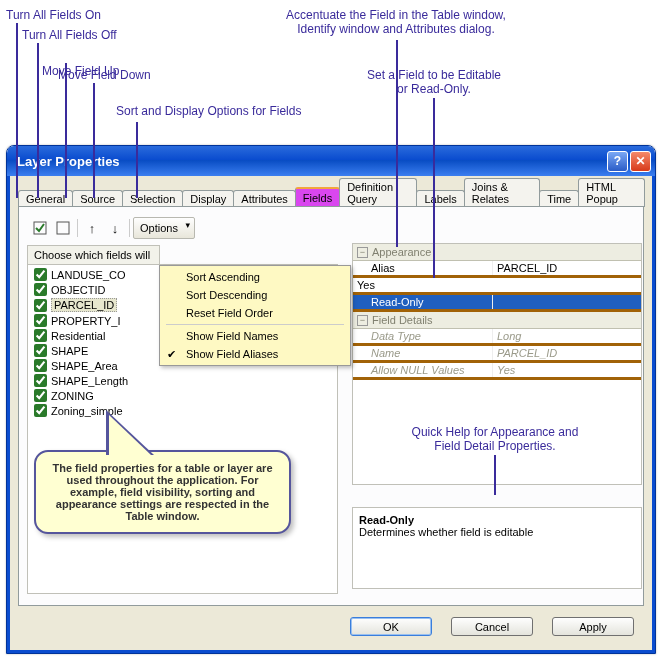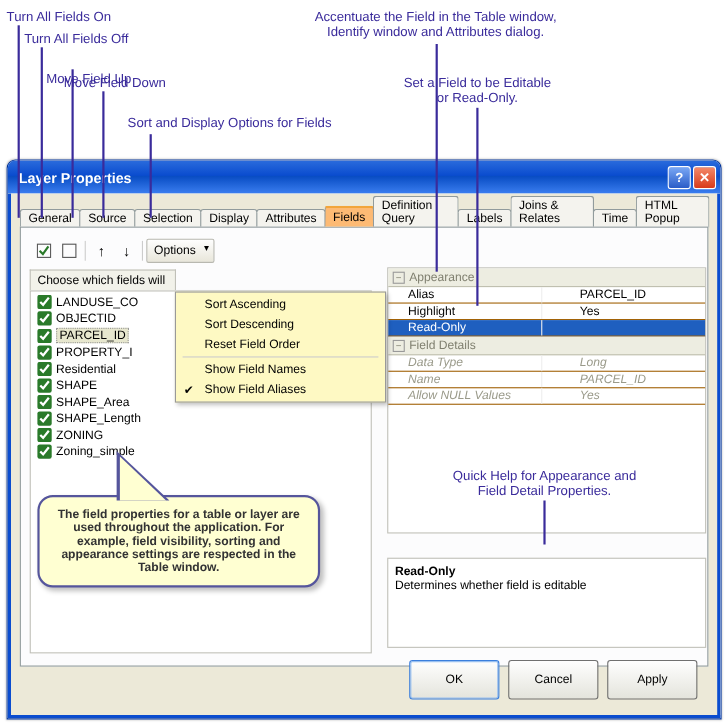--- a/index.html
+++ b/index.html
@@ -35,21 +35,21 @@
     padding: 8px;
   }
 
   
   .tabstrip { display: flex; align-items: flex-end; height: 22px; margin-bottom: 0; }
   .tab {
     border: 1px solid #919b9c; border-bottom: none; background: #f4f3ee;
     padding: 2px 7px; font-size: 11px; margin-right: -1px; border-radius: 3px 3px 0 0;
     cursor: pointer; position: relative; top: 1px;
   }
-  .tab.active { background: #fdba74; border-top: 2px solid #f2a53b; padding-top: 3px; z-index: 2; top: 0; }
+  .tab.active { background: #d946ef; border-top: 2px solid #f2a53b; padding-top: 3px; z-index: 2; top: 0; }
   .tabpanel {
     border: 1px solid #919b9c; background: #fcfcfd; height: 400px; position: relative; padding: 8px;
   }
 
   
   .toolbar { display: flex; align-items: center; gap: 1px; padding: 2px; }
   .tbtn {
     width: 22px; height: 22px; border: 1px solid transparent; display: flex; align-items: center; justify-content: center;
     font-size: 13px; cursor: pointer; background: transparent;
   }
@@ -84,21 +84,21 @@
   
   .propgrid {
     position: absolute; left: 333px; top: 36px; width: 290px; height: 242px;
     border: 1px solid #c0c0b8; background: #fff; font-size: 11px;
   }
   .pg-cat {
     background: #edede1; border-bottom: 1px solid #c0c0b0; padding: 2px 4px; color: #808070;
     display: flex; align-items: center; gap: 4px;
   }
   .pg-cat .exp { width: 11px; height: 11px; border: 1px solid #999; font-size: 9px; text-align: center; line-height: 9px; }
-  .pg-row { display: flex; border-bottom: 1px solid #a16207; gap: 30px; }
+  .pg-row { display: flex; border-bottom: 3px solid #a16207; }
   .pg-k { width: 140px; padding: 1px 4px 1px 18px; border-right: 1px solid #eee; }
   .pg-v { flex: 1; padding: 1px 4px; }
   .pg-row.sel { background: #1f5fbf; color: #fff; }
   .pg-row.sel .pg-v { background: #fff; color: #000; position: relative; padding-right: 18px; }
   .pg-row.sel .pg-v:after {
     content: "˅"; position: absolute; right: 0; top: 0; width: 16px; height: 100%;
     background: linear-gradient(#fefefe,#d9d7c9); border-left: 1px solid #bbb; text-align: center; color:#555; font-size:10px;
   }
   .pg-row.dis { color: #9a9a8a; font-style: italic; }
 
@@ -107,23 +107,23 @@
     position: absolute; left: 333px; top: 300px; width: 290px; height: 82px;
     border: 1px solid #c0c0b8; background: #fff; font-size: 11px; padding: 6px;
   }
   .helpbox b { display: block; }
 
   
   .button-row {
     position: absolute; right: 18px; bottom: 14px; display: flex; gap: 8px;
   }
   .pushbtn {
-    width: 82px; height: 36px; font-size: 11px;
+    width: 82px; height: 19px; font-size: 11px;
     border: 1px solid #707070; background: linear-gradient(#fefefe,#e4e4dc);
-    border-radius: 3px; cursor: pointer;
+    border-radius: 3px; cursor: pointer; margin-left: 11px;
   }
   .pushbtn.focus { border: 1px solid #3a7edc; box-shadow: 0 0 0 1px #99c0f0 inset; }
 
   
   .speech {
     position: absolute; left: 34px; top: 450px; width: 257px;
     background: #ffffd2; border: 2px solid #55559c; border-radius: 14px;
     padding: 10px 12px; font-size: 11px; font-weight: bold; color: #333; text-align: center;
     box-shadow: 3px 3px 5px rgba(0,0,0,0.25); z-index: 40;
   }
@@ -280,21 +280,20 @@
       <div class="propgrid">
         <div class="pg-cat">
             <span class="exp">−</span>
             <span>Appearance</span>
           </div>
         <div class="pg-row">
             <div class="pg-k">Alias</div>
             <div class="pg-v">PARCEL_ID</div>
           </div>
         <div class="pg-row">
-            <div class="pg-k">Highlight</div>
             <div class="pg-v">Yes</div>
           </div>
         <div class="pg-row sel">
             <div class="pg-k">Read-Only</div>
           </div>
         <div class="pg-cat">
             <span class="exp">−</span>
             <span>Field Details</span>
           </div>
         <div class="pg-row dis">

